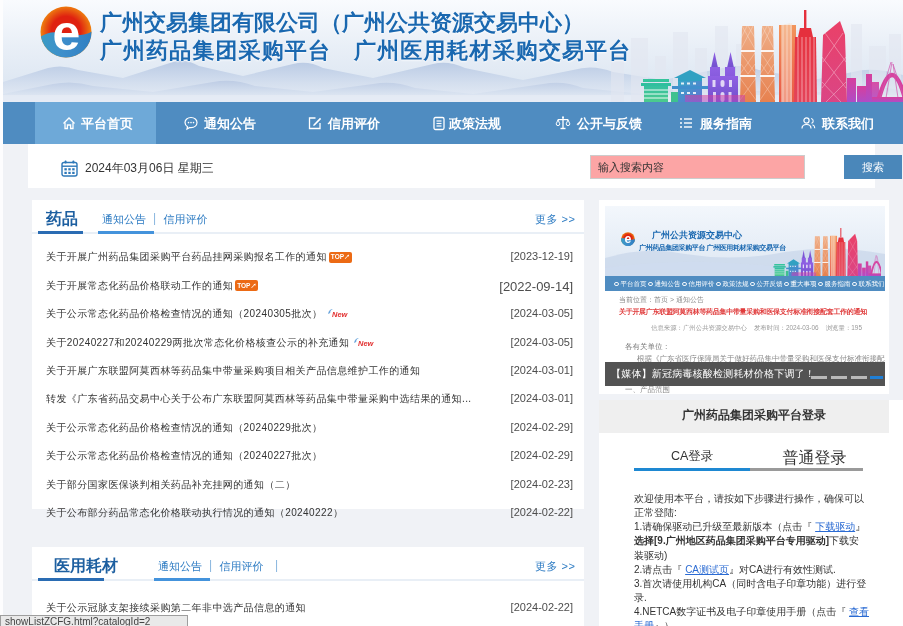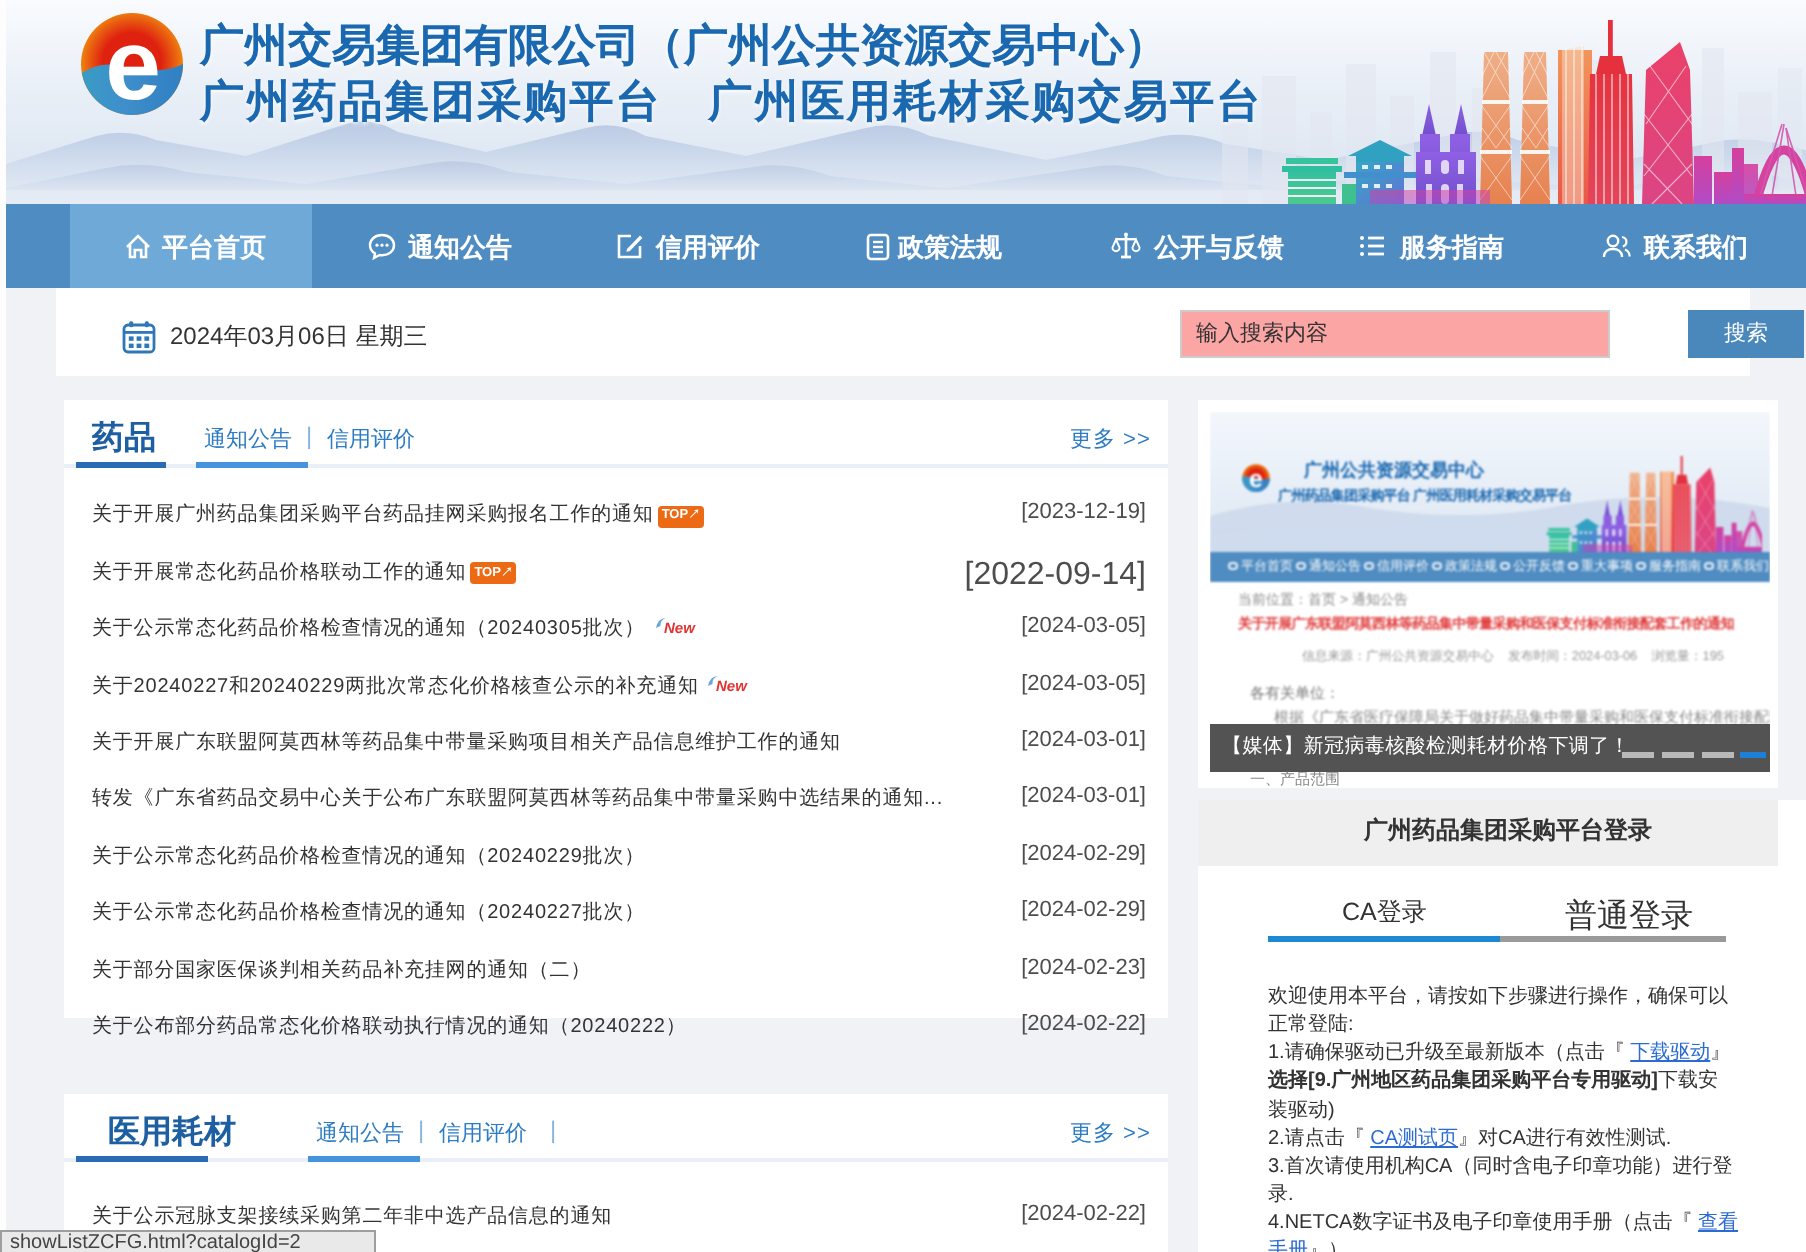--- a/index.html
+++ b/index.html
@@ -326,21 +326,21 @@
   <div class="abs" style="left:5.5px;top:31px;width:45px;height:3px;background:#2a6cb3;"></div>
   <div class="abs nowrap" style="left:70px;top:12px;font-size:11px;color:#2e7cc3;">通知公告</div>
   <div class="abs" style="left:66px;top:31px;width:56px;height:3px;background:#4493dc;"></div>
   <div class="abs nowrap" style="left:121px;top:11px;font-size:12px;color:#88b5de;">|</div>
   <div class="abs nowrap" style="left:131.5px;top:12px;font-size:11px;color:#2e7cc3;">信用评价</div>
   <div class="abs nowrap" style="left:503px;top:12px;font-size:11px;letter-spacing:0.5px;color:#2e7cc3;">更多 &gt;&gt;</div>
   <div id="list1">
       <div class="abs nowrap" style="left:14px;top:50.4px;font-size:10px;letter-spacing:0.4px;color:#333;">关于开展广州药品集团采购平台药品挂网采购报名工作的通知<span style="display:inline-block;margin-left:2px;background:#ec6a14;color:#fff;font-size:6.5px;letter-spacing:0;font-weight:bold;border-radius:2px;padding:1.5px 2px;vertical-align:1px;line-height:7px;">TOP<span style="font-size:6px;">↗</span></span></div>
       <div class="abs nowrap" style="right:11px;top:50.4px;font-size:11px;color:#4d4d4d;">[2023-12-19]</div>
       <div class="abs nowrap" style="left:14px;top:78.8px;font-size:10px;letter-spacing:0.4px;color:#333;">关于开展常态化药品价格联动工作的通知<span style="display:inline-block;margin-left:2px;background:#ec6a14;color:#fff;font-size:6.5px;letter-spacing:0;font-weight:bold;border-radius:2px;padding:1.5px 2px;vertical-align:1px;line-height:7px;">TOP<span style="font-size:6px;">↗</span></span></div>
-      <div class="abs nowrap" style="right:11px;top:78.8px;font-size:16px;color:#4d4d4d;">[2022-09-14]</div>
+      <div class="abs nowrap" style="right:11px;top:78.8px;font-size:13px;color:#4d4d4d;">[2022-09-14]</div>
       <div class="abs nowrap" style="left:14px;top:107.19999999999999px;font-size:10px;letter-spacing:0.4px;color:#333;">关于公示常态化药品价格检查情况的通知（20240305批次）<svg style="margin-left:4px;vertical-align:-1px;letter-spacing:0" width="21" height="10" viewBox="0 0 21 10">
           <path d="M1 6 Q2 1 6 1 Q3 2 3.2 5 Z" fill="#6aa5dc"></path>
           <text x="5" y="8.5" font-size="7.5" font-style="italic" font-weight="bold" fill="#e23333">New</text>
         </svg></div>
       <div class="abs nowrap" style="right:11px;top:107.19999999999999px;font-size:11px;color:#4d4d4d;">[2024-03-05]</div>
       <div class="abs nowrap" style="left:14px;top:135.6px;font-size:10px;letter-spacing:0.4px;color:#333;">关于20240227和20240229两批次常态化价格核查公示的补充通知<svg style="margin-left:4px;vertical-align:-1px;letter-spacing:0" width="21" height="10" viewBox="0 0 21 10">
           <path d="M1 6 Q2 1 6 1 Q3 2 3.2 5 Z" fill="#6aa5dc"></path>
           <text x="5" y="8.5" font-size="7.5" font-style="italic" font-weight="bold" fill="#e23333">New</text>
         </svg></div>
       <div class="abs nowrap" style="right:11px;top:135.6px;font-size:11px;color:#4d4d4d;">[2024-03-05]</div>

